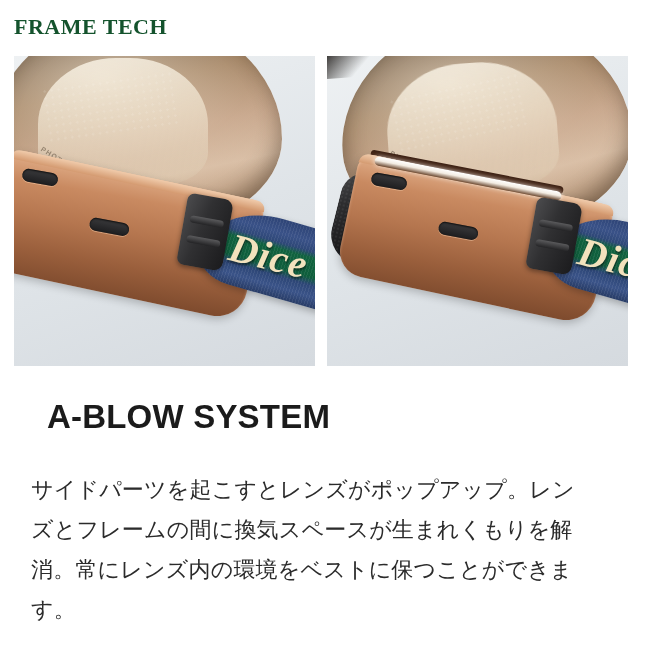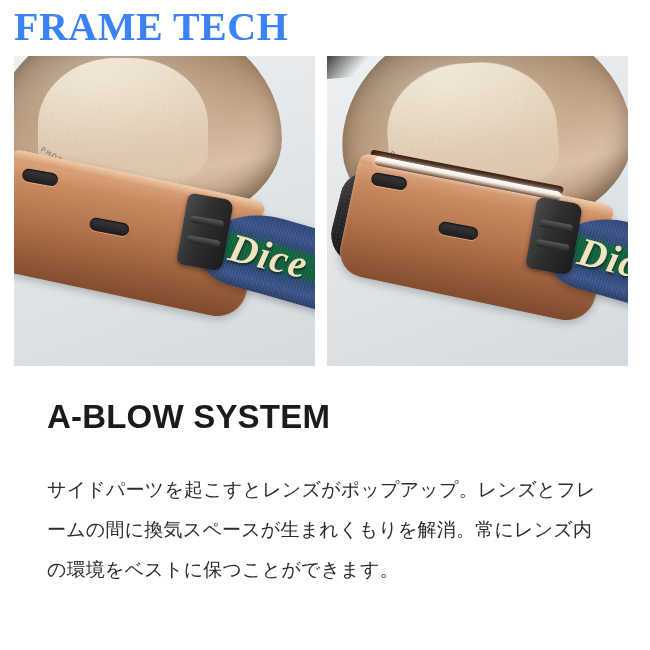--- a/index.html
+++ b/index.html
@@ -15,23 +15,23 @@
     position: relative;
   }
 
   
   .frame-tech-title {
     position: absolute;
     left: 14px;
     top: 8px;
     font-family: "Liberation Serif", serif;
     font-weight: bold;
-    font-size: 40px;
+    font-size: 22px;
     letter-spacing: 0.5px;
-    color: #3b82f6;
+    color: #14532d;
     line-height: 38px;
     white-space: nowrap;
   }
 
   
   .photo-row {
     position: absolute;
     left: 14px;
     top: 56px;
     width: 622px;
@@ -261,24 +261,24 @@
     left: 47px;
     top: 398px;
     font-size: 33px;
     font-weight: bold;
     color: #1b1b1b;
     letter-spacing: 0.2px;
     white-space: nowrap;
   }
   .body-copy {
     position: absolute;
-    left: 47px;
+    left: 31px;
     top: 470px;
     width: 562px;
-    font-size: 19px;
+    font-size: 22px;
     line-height: 40px;
     color: #2b2b2b;
     letter-spacing: 0.2px;
   }
 </style>
 </head>
 <body>
 
 <div class="frame-tech-title">FRAME TECH</div>
 

